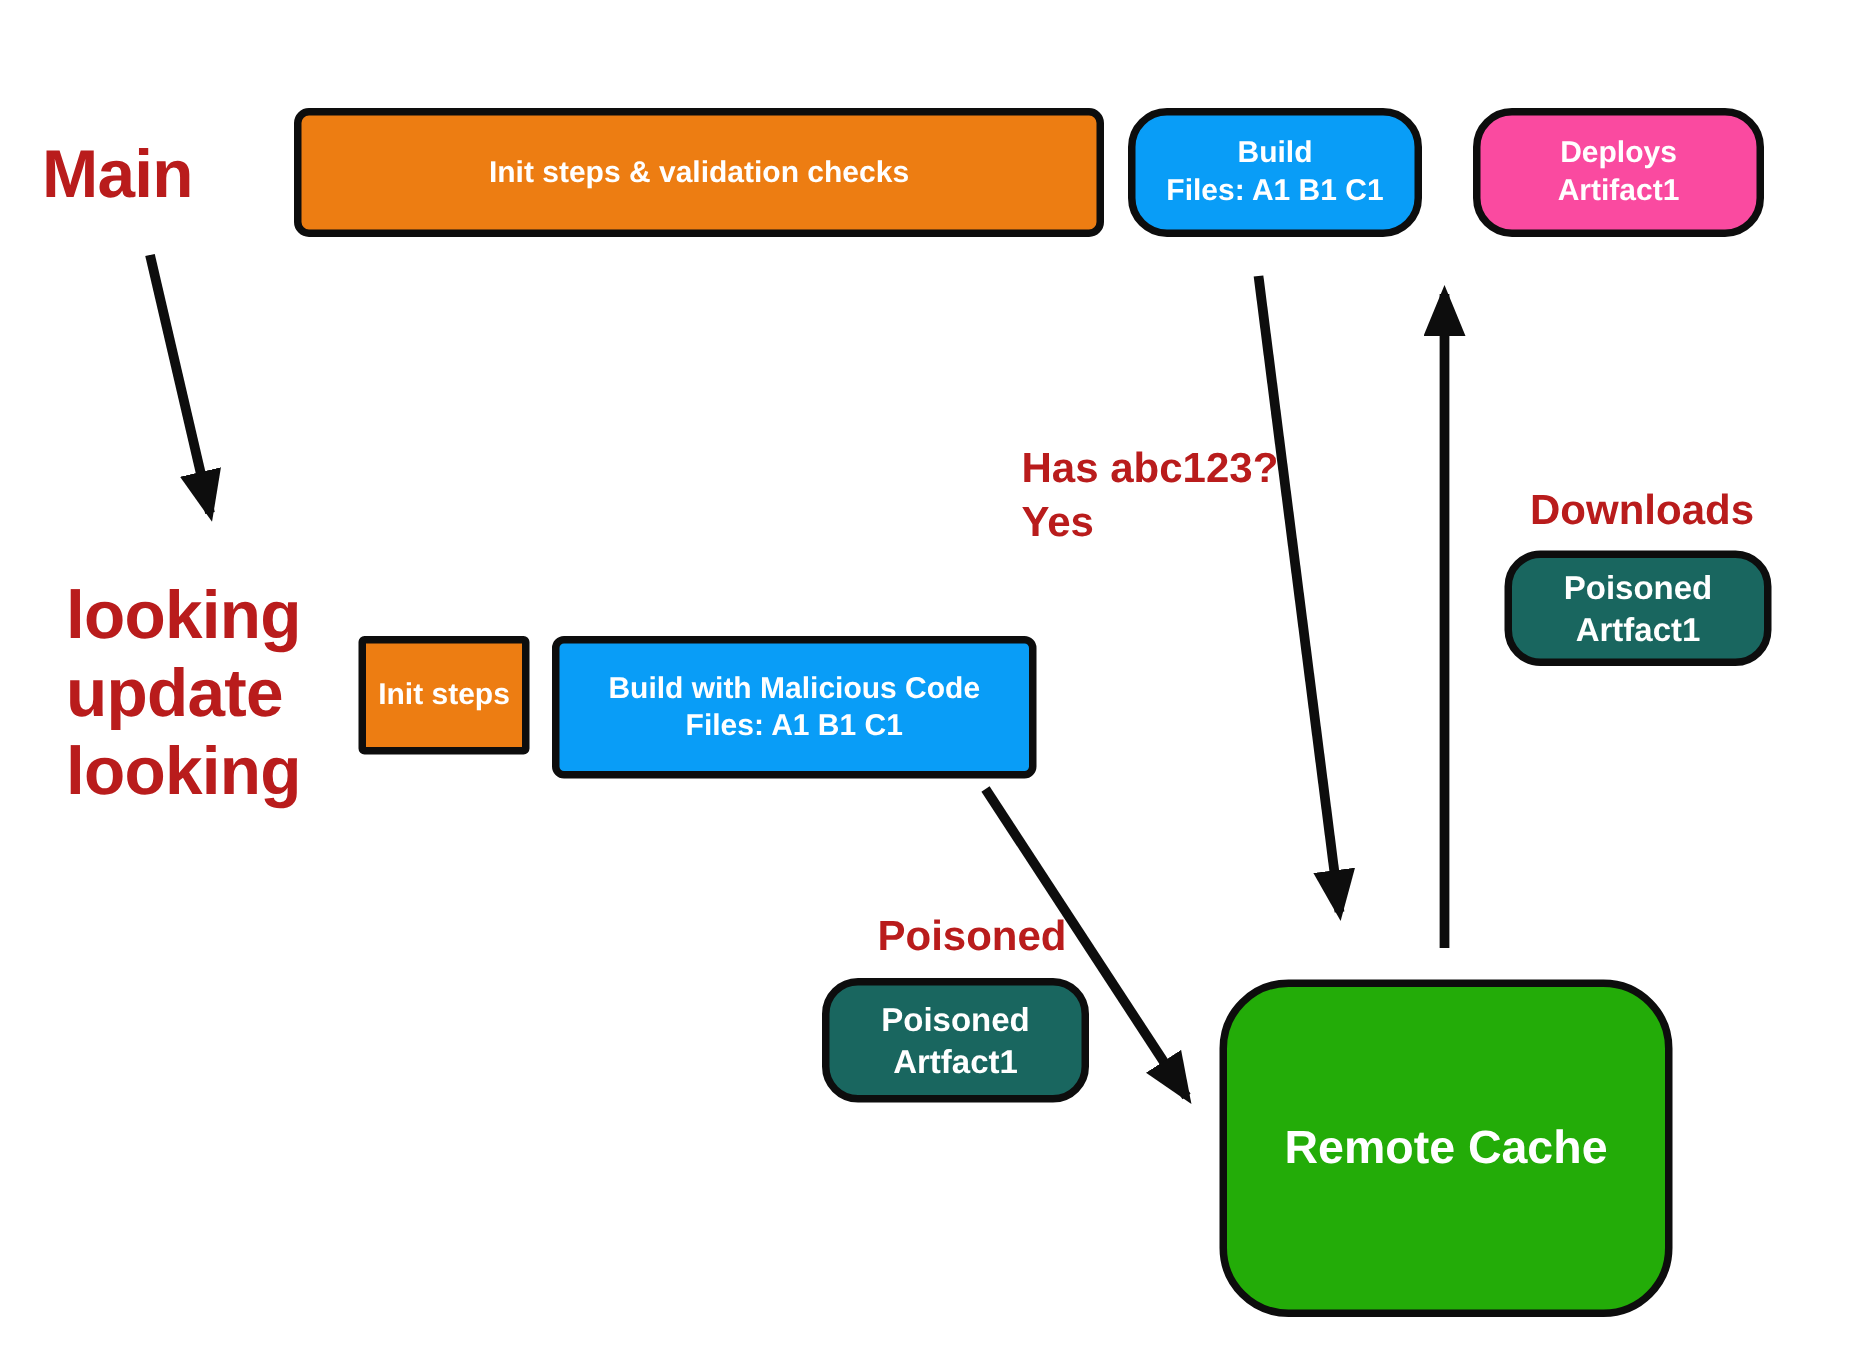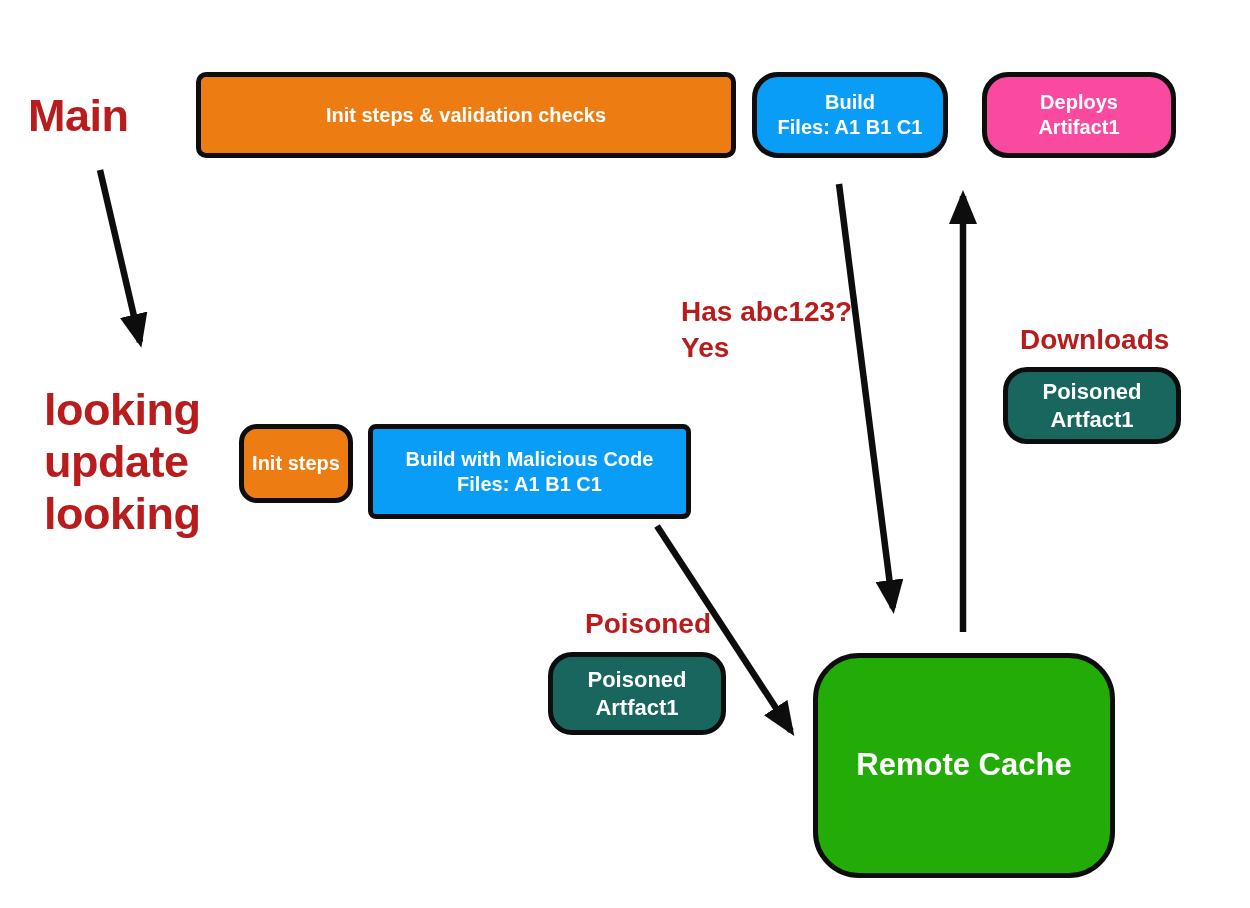--- a/index.html
+++ b/index.html
@@ -37,21 +37,21 @@
   .node span { display: block; }
   .orange { background: #ed7d12; }
   .blue   { background: #099df7; }
   .pink   { background: #fa4aa0; }
   .teal   { background: #19665f; }
   .green  { background: #23ac08; }
 
   .n-init-validation { left: 196px; top: 72px;  width: 540px; height: 86px; border-radius: 10px; font-size: 20px; }
   .n-build-main      { left: 752px; top: 72px;  width: 196px; height: 86px; border-radius: 26px; font-size: 20px; }
   .n-deploys         { left: 982px; top: 72px;  width: 194px; height: 86px; border-radius: 26px; font-size: 20px; }
-  .n-init-steps      { left: 239px; top: 424px; width: 114px; height: 79px; border-radius: 18px; font-size: 20px; }
+  .n-init-steps      { left: 239px; top: 424px; width: 114px; height: 79px; border-radius: 4px; font-size: 20px; }
   .n-build-malicious { left: 368px; top: 424px; width: 323px; height: 95px; border-radius: 8px; font-size: 20px; }
   .n-poisoned-dl     { left: 1003px; top: 367px; width: 178px; height: 77px; border-radius: 24px; font-size: 22px; }
   .n-poisoned-ul     { left: 548px;  top: 652px; width: 178px; height: 83px; border-radius: 24px; font-size: 22px; }
   .n-remote-cache    { left: 813px;  top: 653px; width: 302px; height: 225px; border-radius: 46px; font-size: 31px; }
 
   .freetext {
     position: absolute;
     color: #b91c1c;
     font-weight: 700;
   }

